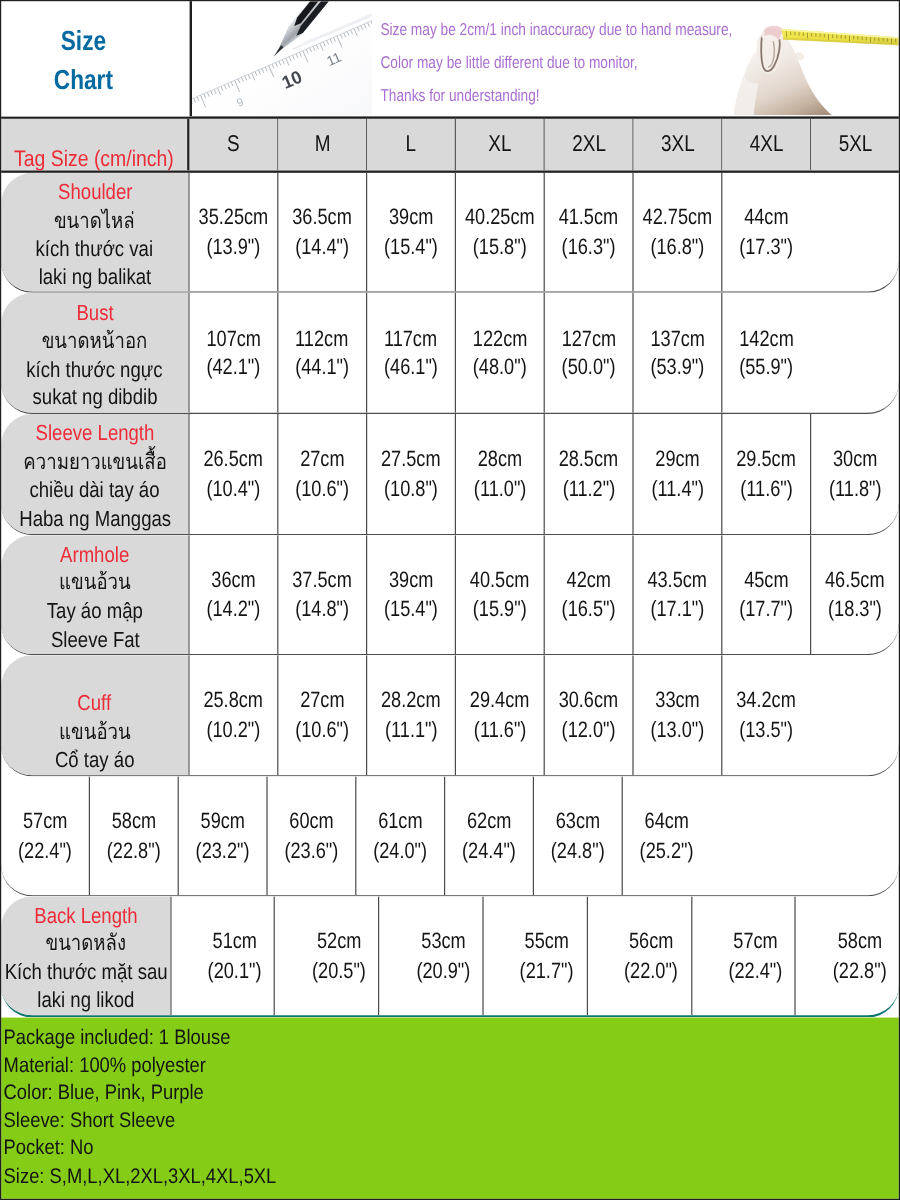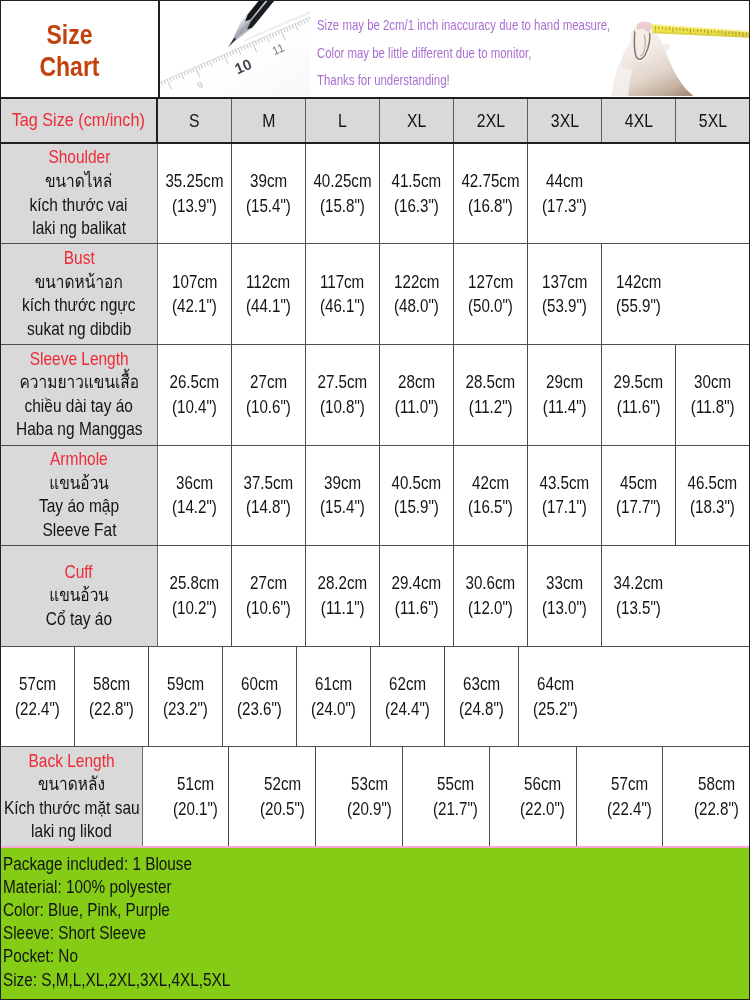--- a/index.html
+++ b/index.html
@@ -9,37 +9,37 @@
 
   #outer-frame{position:absolute;left:0;top:0;width:750px;height:1000px;box-sizing:border-box;
                border:1px solid #1f1f1f;pointer-events:none;z-index:9;}
 
   
   #banner{position:absolute;left:1px;top:1px;width:748px;height:97.9px;box-sizing:border-box;
           border-bottom:2px solid #1f1f1f;background:#fff;}
   #title-cell{position:absolute;left:0;top:0;width:158.6px;height:95.9px;
               box-sizing:border-box;border-right:2px solid #1f1f1f;background:#fff;}
   #title-text{position:absolute;left:0;top:18px;width:137px;text-align:center;
-              font-size:28px;font-weight:bold;line-height:31.7px;color:#c2410c;}
+              font-size:23px;font-weight:bold;line-height:31.7px;color:#0369a1;}
   #title-text > div{display:block;transform:scaleX(0.82);}
   #ruler-art{position:absolute;left:158.5px;top:0px;width:150px;height:95px;overflow:hidden;}
   #notes{position:absolute;left:316px;top:11px;width:300px;z-index:3;}
   .note{font-size:14.2px;line-height:27.7px;color:#a96fd0;white-space:nowrap;
         transform:scaleX(0.805);transform-origin:left center;}
   #tape-art{position:absolute;left:592px;top:0px;width:156px;height:95px;overflow:hidden;z-index:1;}
 
   
   #table{position:absolute;left:1px;top:98.9px;width:748px;}
   .row{display:flex;width:748px;box-sizing:border-box;overflow:hidden;}
   .hrow{height:44.9px;border-bottom:2px solid #1f1f1f;}
-  .drow{height:100.62px;border-bottom:1.4px solid #4e4e4e;}
-  .drow.last{border-bottom:2px solid #f9a8d4;gap:20px;}
+  .drow{height:100.62px;border-bottom:1.4px solid #4e4e4e;border-radius:26px;}
+  .drow.last{border-bottom:2px solid #0f766e;gap:20px;}
   .lab{width:157.0px;box-sizing:border-box;border-right:1.4px solid #6a6a6a;
        background:#d9d9d9;display:flex;flex-direction:column;
-       align-items:center;justify-content:center;overflow:hidden;}
+       align-items:center;justify-content:flex-end;overflow:hidden;}
   .hrow .lab{border-right:2px solid #1f1f1f;}
   .cell{width:74.03px;box-sizing:border-box;border-right:1.4px solid #4a4a4a;
         display:flex;flex-direction:column;align-items:center;justify-content:center;}
   .hrow .cell{background:#d9d9d9;border-right:1.4px solid #5c5c5c;}
   .cell.lastcol{border-right:none;width:72.76px;text-align:right;}
   .hlab{font-size:18.8px;color:#ee2b38;white-space:nowrap;line-height:19px;
         transform:scaleX(0.862) translateY(-1px);}
   .hsize{font-size:19px;color:#141414;line-height:19px;transform:scaleX(0.83);}
   .n-en{font-size:18.2px;color:#ee2b38;line-height:23.6px;white-space:nowrap;
         transform:scaleX(0.851);}
@@ -281,20 +281,24 @@
         <div class="n-en">Shoulder</div>
         <div class="n-other">ขนาดไหล่</div>
         <div class="n-other">kích thước vai</div>
         <div class="n-other">laki ng balikat</div>
       </div>
       <div class="cell">
         <div class="v-cm">35.25cm</div>
         <div class="v-in">(13.9")</div>
       </div>
       <div class="cell">
+        <div class="v-cm">36.5cm</div>
+        <div class="v-in">(14.4")</div>
+      </div>
+      <div class="cell">
         <div class="v-cm">39cm</div>
         <div class="v-in">(15.4")</div>
       </div>
       <div class="cell">
         <div class="v-cm">40.25cm</div>
         <div class="v-in">(15.8")</div>
       </div>
       <div class="cell">
         <div class="v-cm">41.5cm</div>
         <div class="v-in">(16.3")</div>

